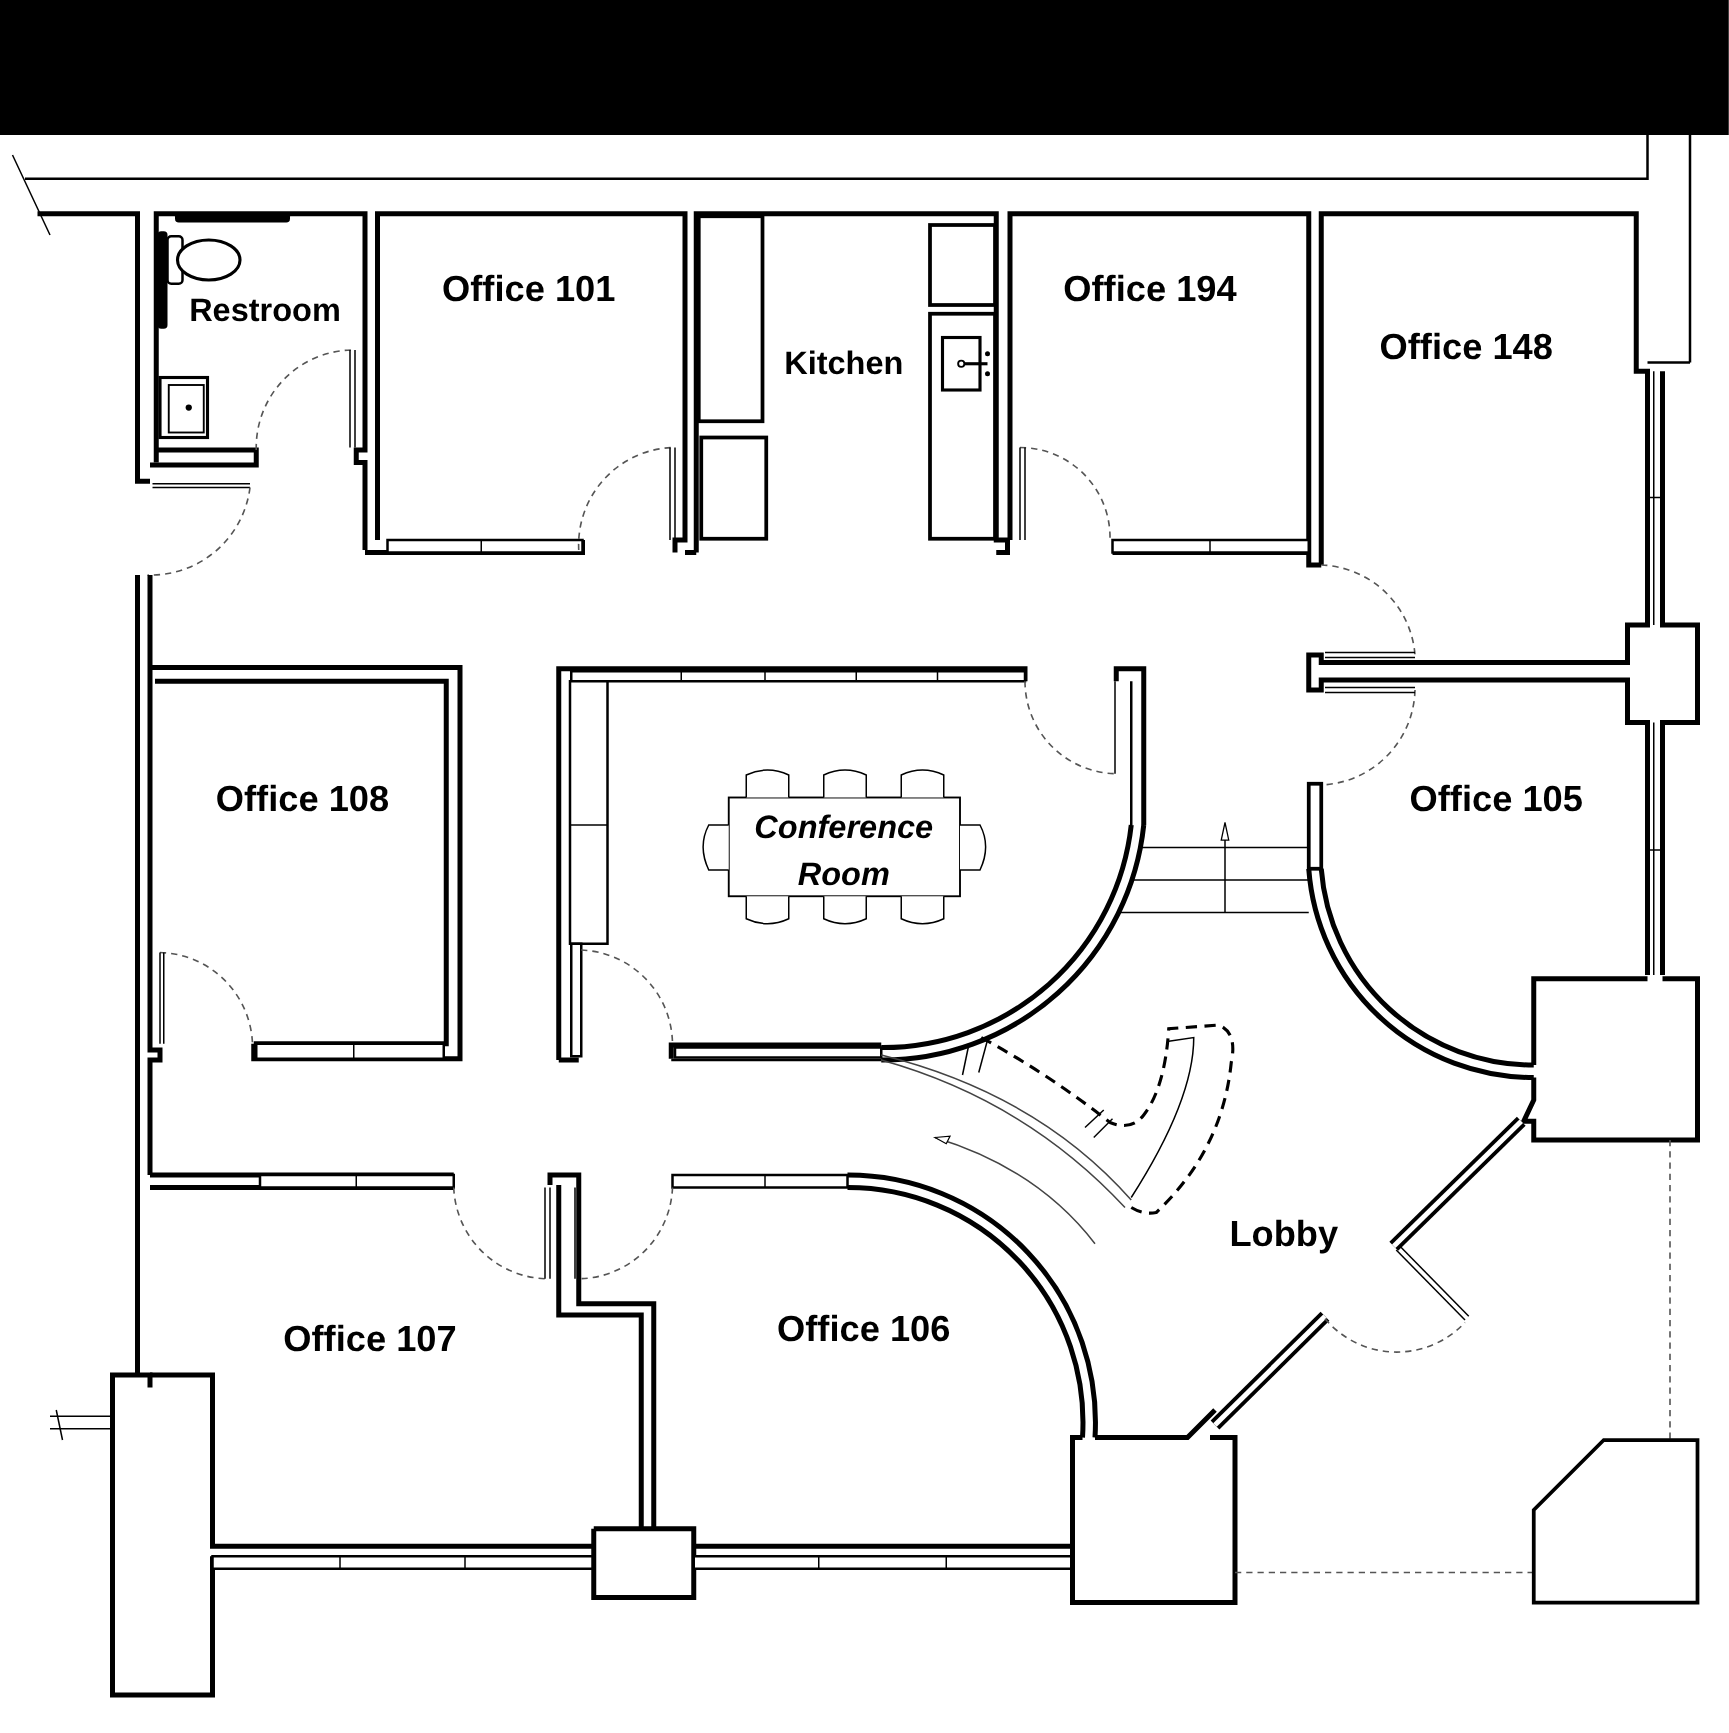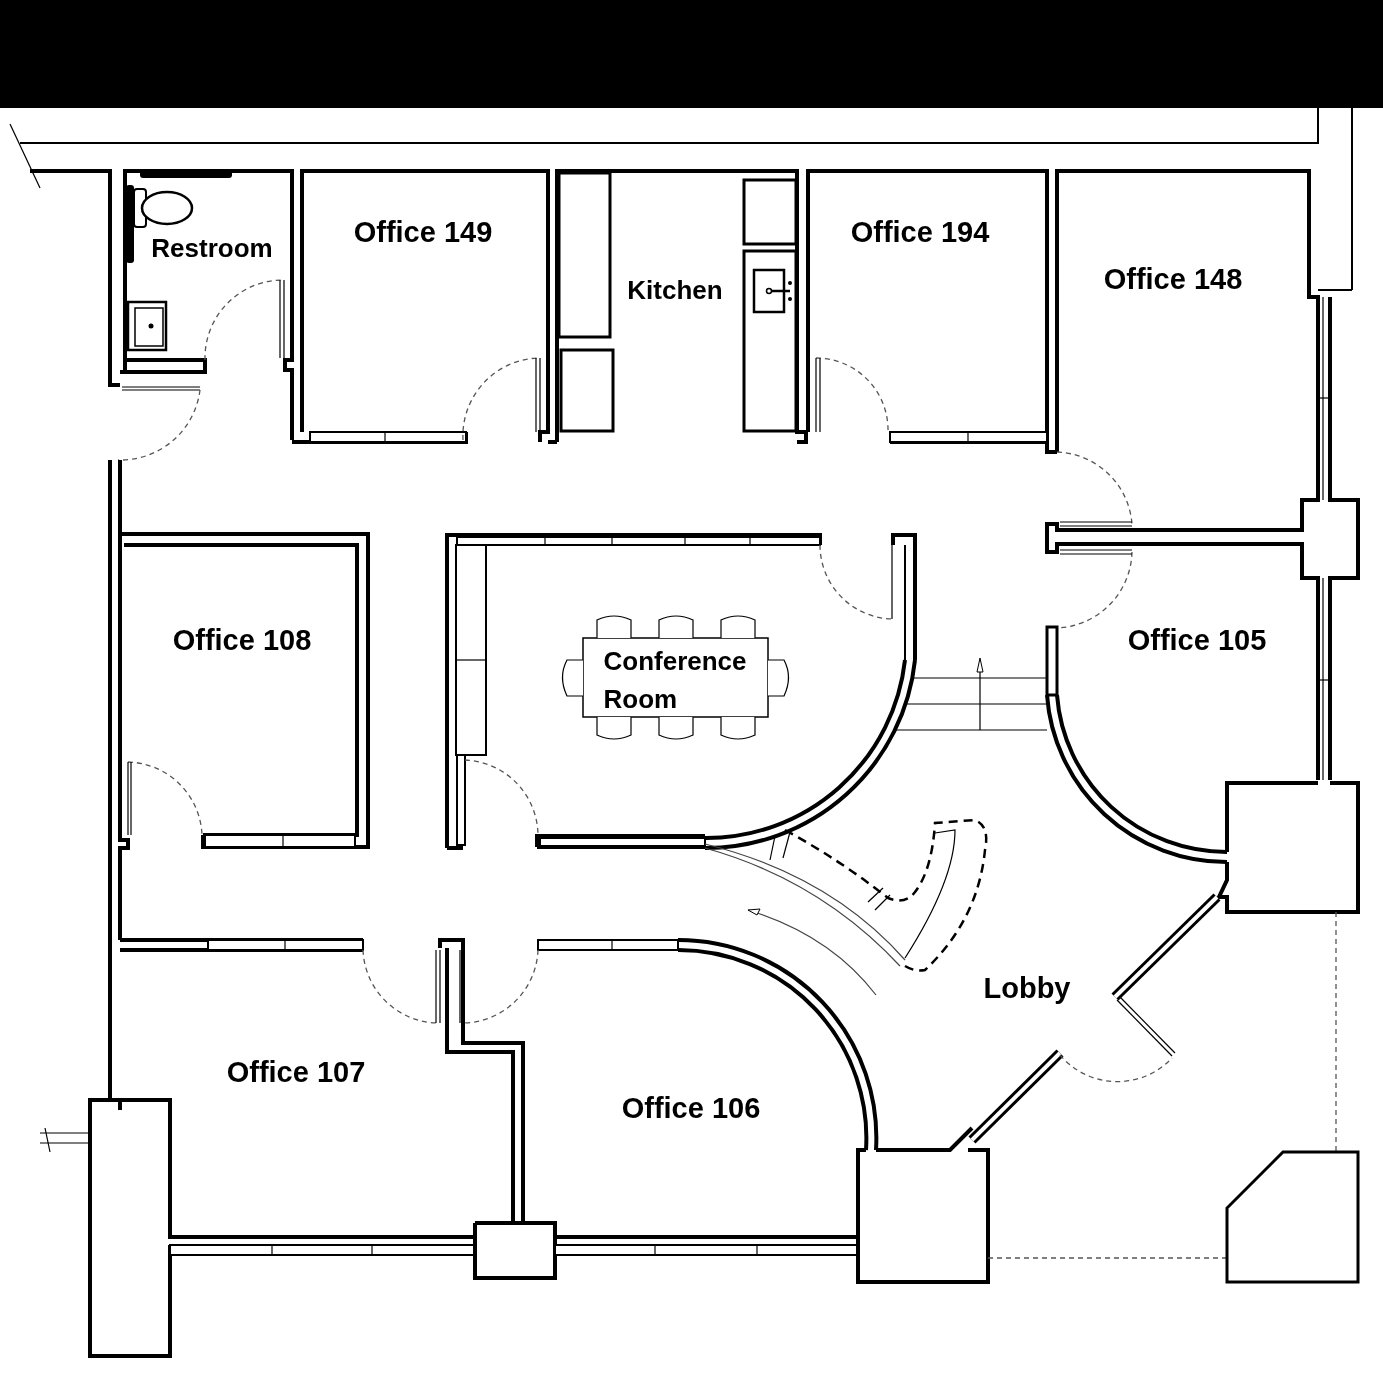--- a/index.html
+++ b/index.html
@@ -1,21 +1,21 @@
 <!DOCTYPE html>
 <html><head>
 <meta charset="utf-8">
 <style>
   html, body { margin:0; padding:0; background:#ffffff; }
   body { width:1383px; height:1386px; position:relative; overflow:hidden; font-family:"Liberation Sans", sans-serif; }
   .topbar { position:absolute; left:0; top:0; width:1383px; height:108px; background:#000000; }
   svg.plan { position:absolute; left:0; top:0; width:1383px; height:1386px; }
   .room-label { position:absolute; font-family:"Liberation Sans", sans-serif; font-weight:bold; color:#000; white-space:nowrap; font-size:29px; line-height:1; transform:translate(-50%,-50%); }
   .room-label.small { font-size:26px; }
-  .room-label.multi { text-align:left; line-height:38px; font-size:26px; }
+  .room-label.multi { text-align:center; line-height:38px; font-size:26px;font-style:italic; }
   .w { stroke:#000; stroke-width:4; fill:none; }
   .wt { stroke:#000; stroke-width:2; fill:none; }
   .thin { stroke:#000; stroke-width:1.2; fill:none; }
   .dash { stroke:#555; stroke-width:1.3; fill:none; stroke-dasharray:5 4; }
   .dashb { stroke:#000; stroke-width:2.5; fill:none; stroke-dasharray:9 6; }
   .gray { stroke:#444; stroke-width:1.2; fill:none; }
   .blk { fill:#000; }
 </style>
 </head>
 <body>
@@ -230,25 +230,25 @@
     <path class="dash" d="M1060,1055 A75,75 0 0 0 1172,1058"></path>
     <line class="thin" x1="1117" y1="1000" x2="1172" y2="1056"></line>
     <line class="thin" x1="1120" y1="997" x2="1175" y2="1053"></line>
     <line class="dash" x1="988" y1="1258" x2="1227" y2="1258"></line>
     <line class="dash" x1="1336" y1="912" x2="1336" y2="1152"></line>
     <polygon points="1283,1152 1358,1152 1358,1282 1227,1282 1227,1208" fill="#fff" stroke="#000" stroke-width="3"></polygon>
   </g>
 </svg>
 
 <div class="room-label small" style="left:212px; top:248px;">Restroom</div>
-<div class="room-label" style="left:423px; top:232px;">Office 149</div>
+<div class="room-label" style="left:423px; top:232px;">Office 101</div>
 <div class="room-label small" style="left:675px; top:290px;">Kitchen</div>
 <div class="room-label" style="left:920px; top:232px;">Office 194</div>
 <div class="room-label" style="left:1173px; top:279px;">Office 148</div>
 <div class="room-label" style="left:242px; top:640px;">Office 108</div>
 <div class="room-label multi" style="left:675px; top:680px;">
   <div>Conference</div>
   <div>Room</div>
 </div>
 <div class="room-label" style="left:1197px; top:640px;">Office 105</div>
 <div class="room-label" style="left:1027px; top:988px;">Lobby</div>
 <div class="room-label" style="left:296px; top:1072px;">Office 107</div>
-<div class="room-label" style="left:691px; top:1108px;text-align:right;">Office 106</div>
+<div class="room-label" style="left:691px; top:1064px;text-align:right;">Office 106</div>
 
 </body></html>

